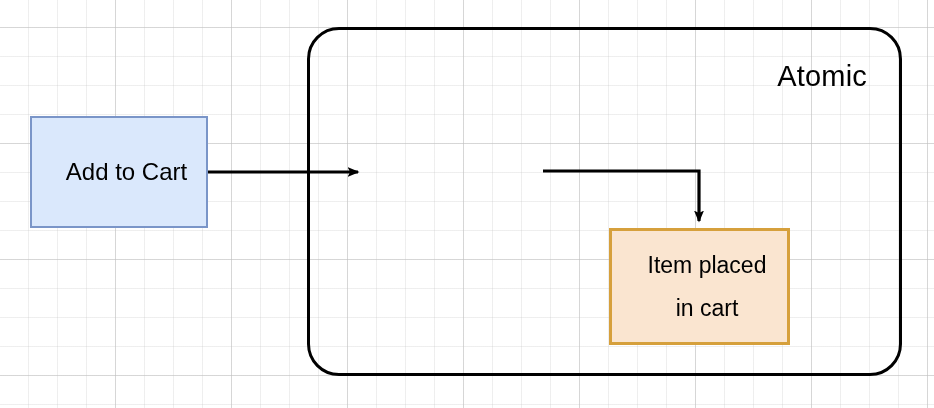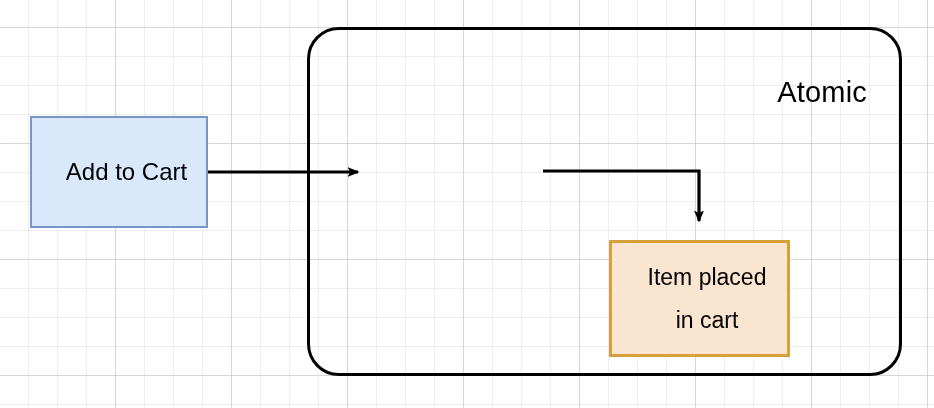--- a/index.html
+++ b/index.html
@@ -61,21 +61,21 @@
     width: 595px;
     height: 349px;
     box-sizing: border-box;
     border: 3px solid #000000;
     border-radius: 32px;
     background: transparent;
   }
   #atomic-label {
     position: absolute;
     left: 307px;
-    top: 76px;
+    top: 60px;
     width: 560px;
     text-align: right;
     font-size: 29px;
     color: #000000;
     letter-spacing: 0.2px;
   }
 
   #node-add-to-cart {
     left: 30px;
     top: 116px;
@@ -91,21 +91,21 @@
     top: 119px;
     width: 178px;
     height: 106px;
     background: #fff2cc;
     border: 2px solid #d6b656;
     font-size: 24px;
   }
 
   #node-item-placed {
     left: 609px;
-    top: 240px;
+    top: 228px;
     width: 181px;
     height: 117px;
     background: #fae5d0;
     border: 3px solid #d6a03c;
     font-size: 23px;
     line-height: 1.85;
   }
   #node-item-placed .label-text {
     display: block;
     white-space: pre-line;

